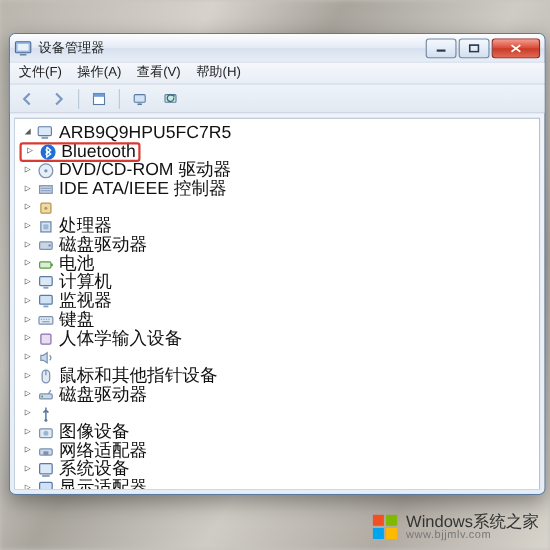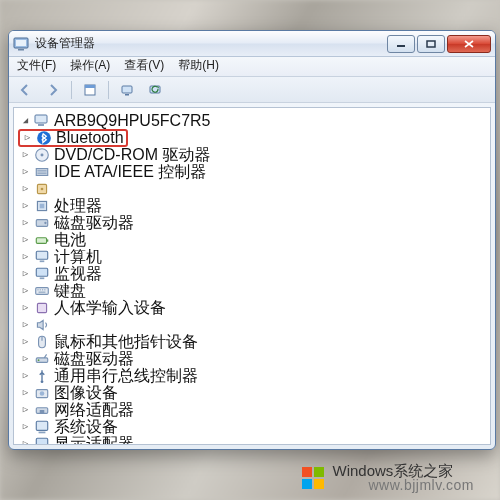--- a/index.html
+++ b/index.html
@@ -117,28 +117,28 @@
     border-radius: 3px;
     padding: 0 2px;
     margin-left: -2px;
     height: 18px;
     display: inline-flex;
     align-items: center;
   }
   
   .watermark {
     position: absolute;
-    right: 26px; bottom: 8px;
+    right: 10px; bottom: 8px;
     display: flex; align-items: center; gap: 6px;
     font-size: 15px; color: #3b3b3b;
   }
   .watermark svg { width: 26px; height: 26px; }
   .watermark .wtext { display:flex; flex-direction:column; line-height:1; }
   .watermark .wtext .main { font-size: 15px; color:#333; }
-  .watermark .wtext .sub { font-size: 14px; color:#777; letter-spacing:0.5px;margin-left:36px; }
+  .watermark .wtext .sub { font-size: 10px; color:#777; letter-spacing:0.5px; }
   
   svg { display:block; }
 </style>
 </head>
 <body>
 
 <div class="bg-blur"></div>
 
 <div class="window">
   <div class="titlebar">
@@ -365,21 +365,20 @@
         <span class="node-label">磁盘驱动器</span>
       </li>
       <li class="lvl1">
         <span class="expander">▷</span>
         <span class="node-icon">
             <svg viewBox="0 0 14 14">
               <path d="M7 2 v9 M7 4 l-2 2 M7 4 l2 2" stroke="#5a7aa3" stroke-width="1.2" fill="none"></path>
               <circle cx="7" cy="12" r="1.2" fill="#5a7aa3"></circle>
             </svg>
           </span>
-        <span class="node-label">通用串行总线控制器</span>
       </li>
       <li class="lvl1">
         <span class="expander">▷</span>
         <span class="node-icon">
             <svg viewBox="0 0 14 14">
               <rect x="2" y="4" width="10" height="7" rx="1" fill="#e3e9f1" stroke="#7a93b4"></rect>
               <circle cx="7" cy="7.5" r="2" fill="#9bb5d6"></circle>
             </svg>
           </span>
         <span class="node-label">图像设备</span>

